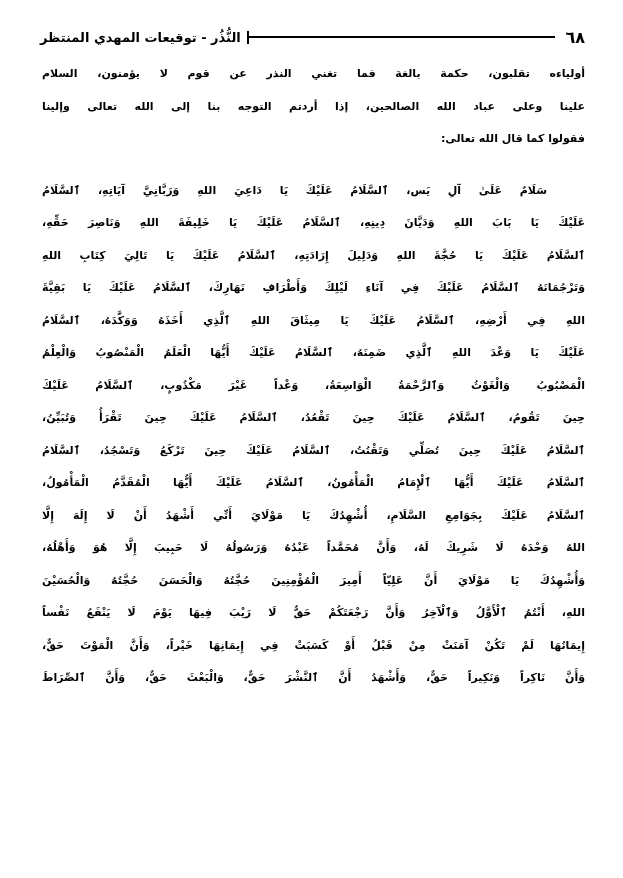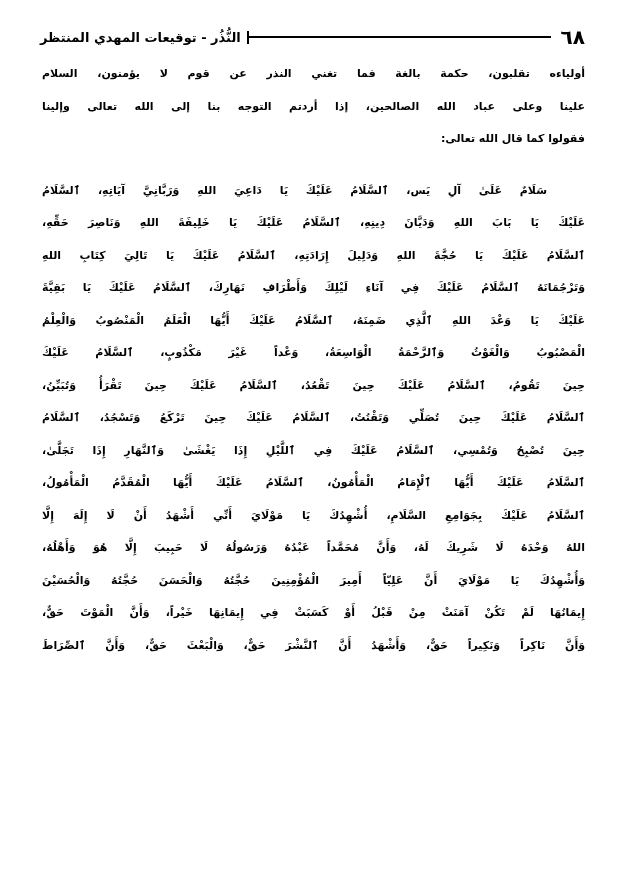--- a/index.html
+++ b/index.html
@@ -41,21 +41,21 @@
     margin: 0 0 0 2px;
     flex: 0 0 auto;
   }
   .header-rule {
     flex: 1 1 auto;
     height: 0;
     border-top: 2px solid #000;
     margin: 0 10px 0 0;
   }
   .header-pagenum {
-    font-size: 20px;
+    font-size: 16px;
     font-weight: bold;
     direction: rtl;
     white-space: nowrap;
   }
   
   .textblock {
     position: absolute;
     top: 58px;
     left: 42px;
     right: 38px;
@@ -98,24 +98,25 @@
   <div class="line">أولياءه تقلبون، حكمة بالغة فما تغني النذر عن قوم لا يؤمنون، السلام</div>
   <div class="line">علينا وعلى عباد الله الصالحين، إذا أردتم التوجه بنا إلى الله تعالى وإلينا</div>
   <div class="line short">فقولوا كما قال الله تعالى:</div>
 
   <div class="block-gap"></div>
 
   <div class="line indent">سَلَامٌ عَلَىٰ آلِ يَس، ٱلسَّلَامُ عَلَيْكَ يَا دَاعِيَ اللهِ وَرَبَّانِيَّ آيَاتِهِ، ٱلسَّلَامُ</div>
   <div class="line">عَلَيْكَ يَا بَابَ اللهِ وَدَيَّانَ دِينِهِ، ٱلسَّلَامُ عَلَيْكَ يَا خَلِيفَةَ اللهِ وَنَاصِرَ حَقِّهِ،</div>
   <div class="line">ٱلسَّلَامُ عَلَيْكَ يَا حُجَّةَ اللهِ وَدَلِيلَ إِرَادَتِهِ، ٱلسَّلَامُ عَلَيْكَ يَا تَالِيَ كِتَابِ اللهِ</div>
   <div class="line">وَتَرْجُمَانَهُ ٱلسَّلَامُ عَلَيْكَ فِي آنَاءِ لَيْلِكَ وَأَطْرَافِ نَهَارِكَ، ٱلسَّلَامُ عَلَيْكَ يَا بَقِيَّةَ</div>
+  <div class="line">اللهِ فِي أَرْضِهِ، ٱلسَّلَامُ عَلَيْكَ يَا مِيثَاقَ اللهِ ٱلَّذِي أَخَذَهُ وَوَكَّدَهُ، ٱلسَّلَامُ</div>
   <div class="line">عَلَيْكَ يَا وَعْدَ اللهِ ٱلَّذِي ضَمِنَهُ، ٱلسَّلَامُ عَلَيْكَ أَيُّهَا الْعَلَمُ الْمَنْصُوبُ وَالْعِلْمُ</div>
   <div class="line">الْمَصْبُوبُ وَالْغَوْثُ وَٱلرَّحْمَةُ الْوَاسِعَةُ، وَعْداً غَيْرَ مَكْذُوبٍ، ٱلسَّلَامُ عَلَيْكَ</div>
   <div class="line">حِينَ تَقُومُ، ٱلسَّلَامُ عَلَيْكَ حِينَ تَقْعُدُ، ٱلسَّلَامُ عَلَيْكَ حِينَ تَقْرَأُ وَتُبَيِّنُ،</div>
   <div class="line">ٱلسَّلَامُ عَلَيْكَ حِينَ تُصَلِّي وَتَقْنُتُ، ٱلسَّلَامُ عَلَيْكَ حِينَ تَرْكَعُ وَتَسْجُدُ، ٱلسَّلَامُ</div>
-  <div class="line">حِينَ تُصْبِحُ وَتُمْسِي، ٱلسَّلَامُ عَلَيْكَ فِي ٱللَّيْلِ إِذَا يَغْشَىٰ وَٱلنَّهَارِ إِذَا تَجَلَّىٰ،</div>
   <div class="line">ٱلسَّلَامُ عَلَيْكَ أَيُّهَا ٱلْإِمَامُ الْمَأْمُونُ، ٱلسَّلَامُ عَلَيْكَ أَيُّهَا الْمُقَدَّمُ الْمَأْمُولُ،</div>
   <div class="line">ٱلسَّلَامُ عَلَيْكَ بِجَوَامِعِ السَّلَامِ، أُشْهِدُكَ يَا مَوْلَايَ أَنِّي أَشْهَدُ أَنْ لَا إِلَهَ إِلَّا</div>
   <div class="line">اللهُ وَحْدَهُ لَا شَرِيكَ لَهُ، وَأَنَّ مُحَمَّداً عَبْدُهُ وَرَسُولُهُ لَا حَبِيبَ إِلَّا هُوَ وَأَهْلُهُ،</div>
   <div class="line">وَأُشْهِدُكَ يَا مَوْلَايَ أَنَّ عَلِيّاً أَمِيرَ الْمُؤْمِنِينَ حُجَّتُهُ وَالْحَسَنَ حُجَّتُهُ وَالْحُسَيْنَ</div>
+  <div class="line">اللهِ، أَنْتُمُ ٱلْأَوَّلُ وَٱلْآخِرُ وَأَنَّ رَجْعَتَكُمْ حَقٌّ لَا رَيْبَ فِيهَا يَوْمَ لَا يَنْفَعُ نَفْساً</div>
   <div class="line">إِيمَانُهَا لَمْ تَكُنْ آمَنَتْ مِنْ قَبْلُ أَوْ كَسَبَتْ فِي إِيمَانِهَا خَيْراً، وَأَنَّ الْمَوْتَ حَقٌّ،</div>
   <div class="line">وَأَنَّ نَاكِراً وَنَكِيراً حَقٌّ، وَأَشْهَدُ أَنَّ ٱلنَّشْرَ حَقٌّ، وَالْبَعْثَ حَقٌّ، وَأَنَّ ٱلصِّرَاطَ</div>
 </div>
 
 </body></html>

